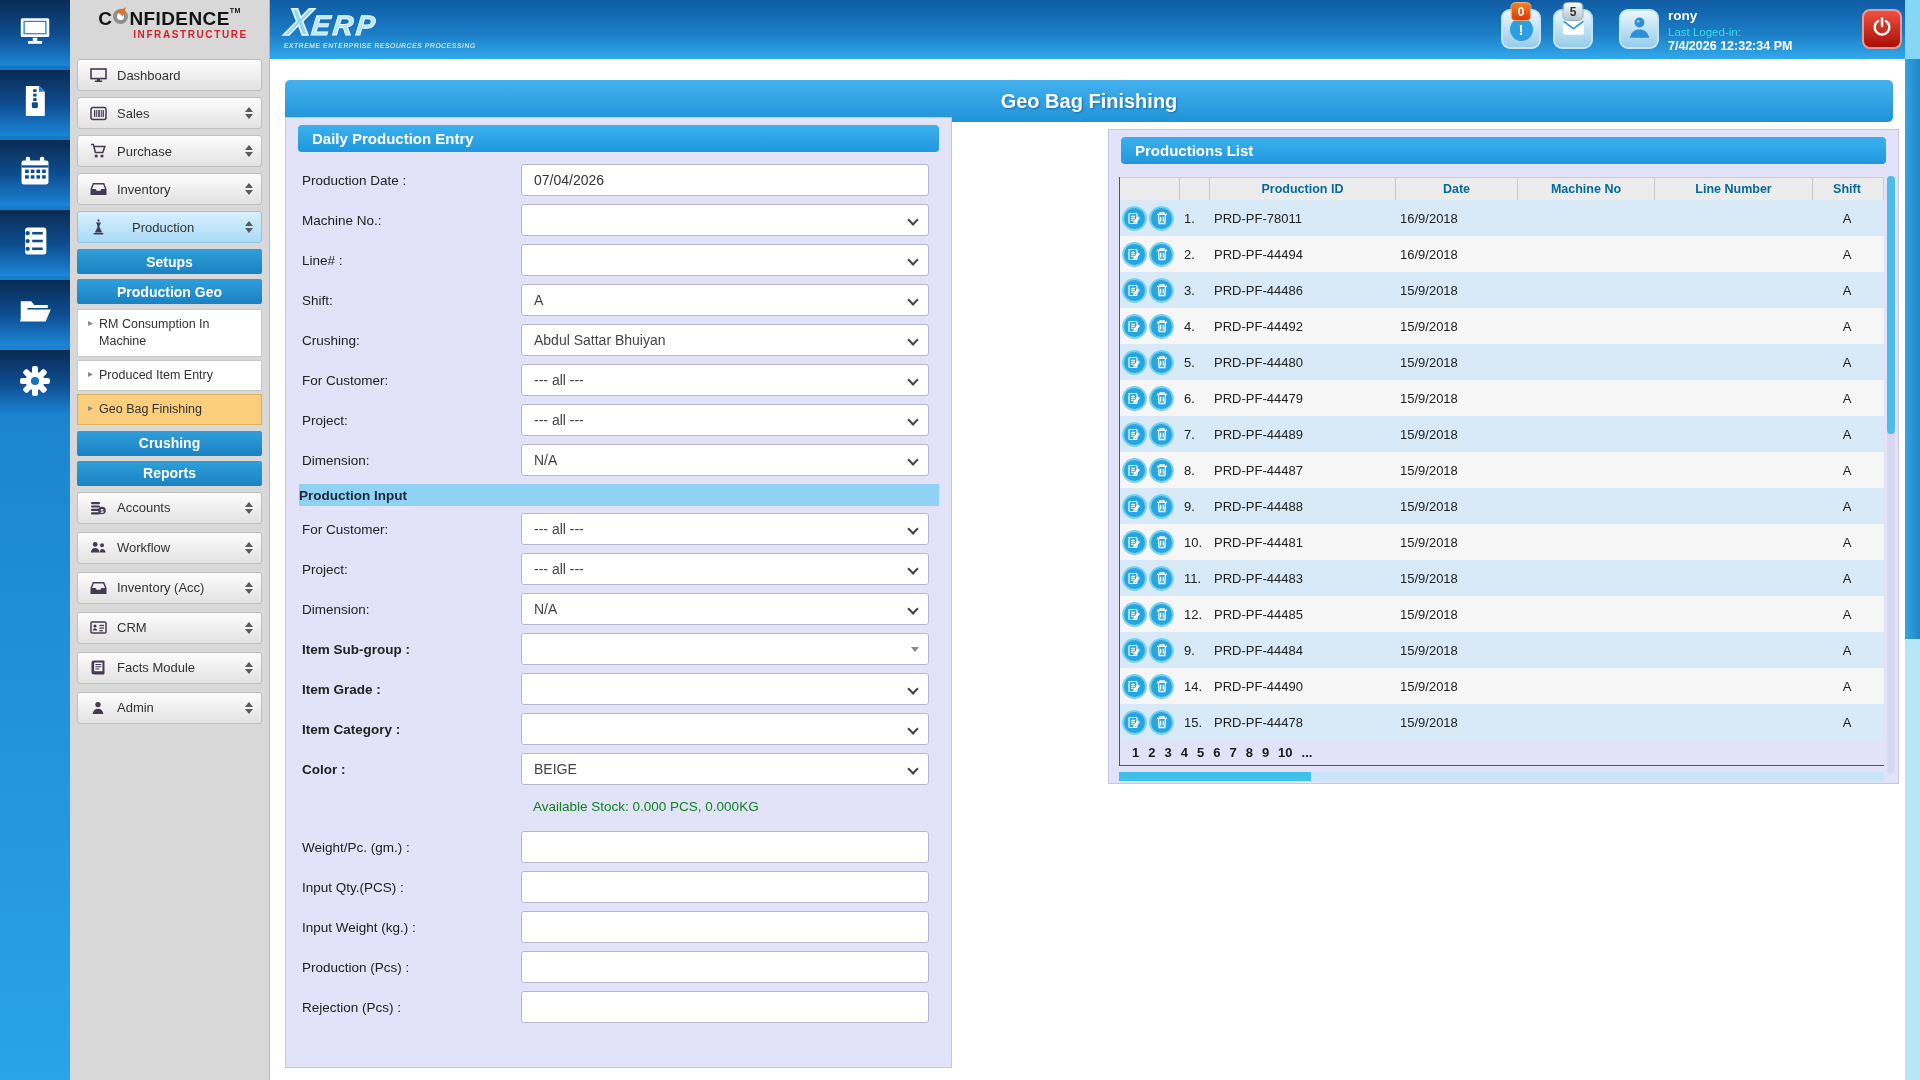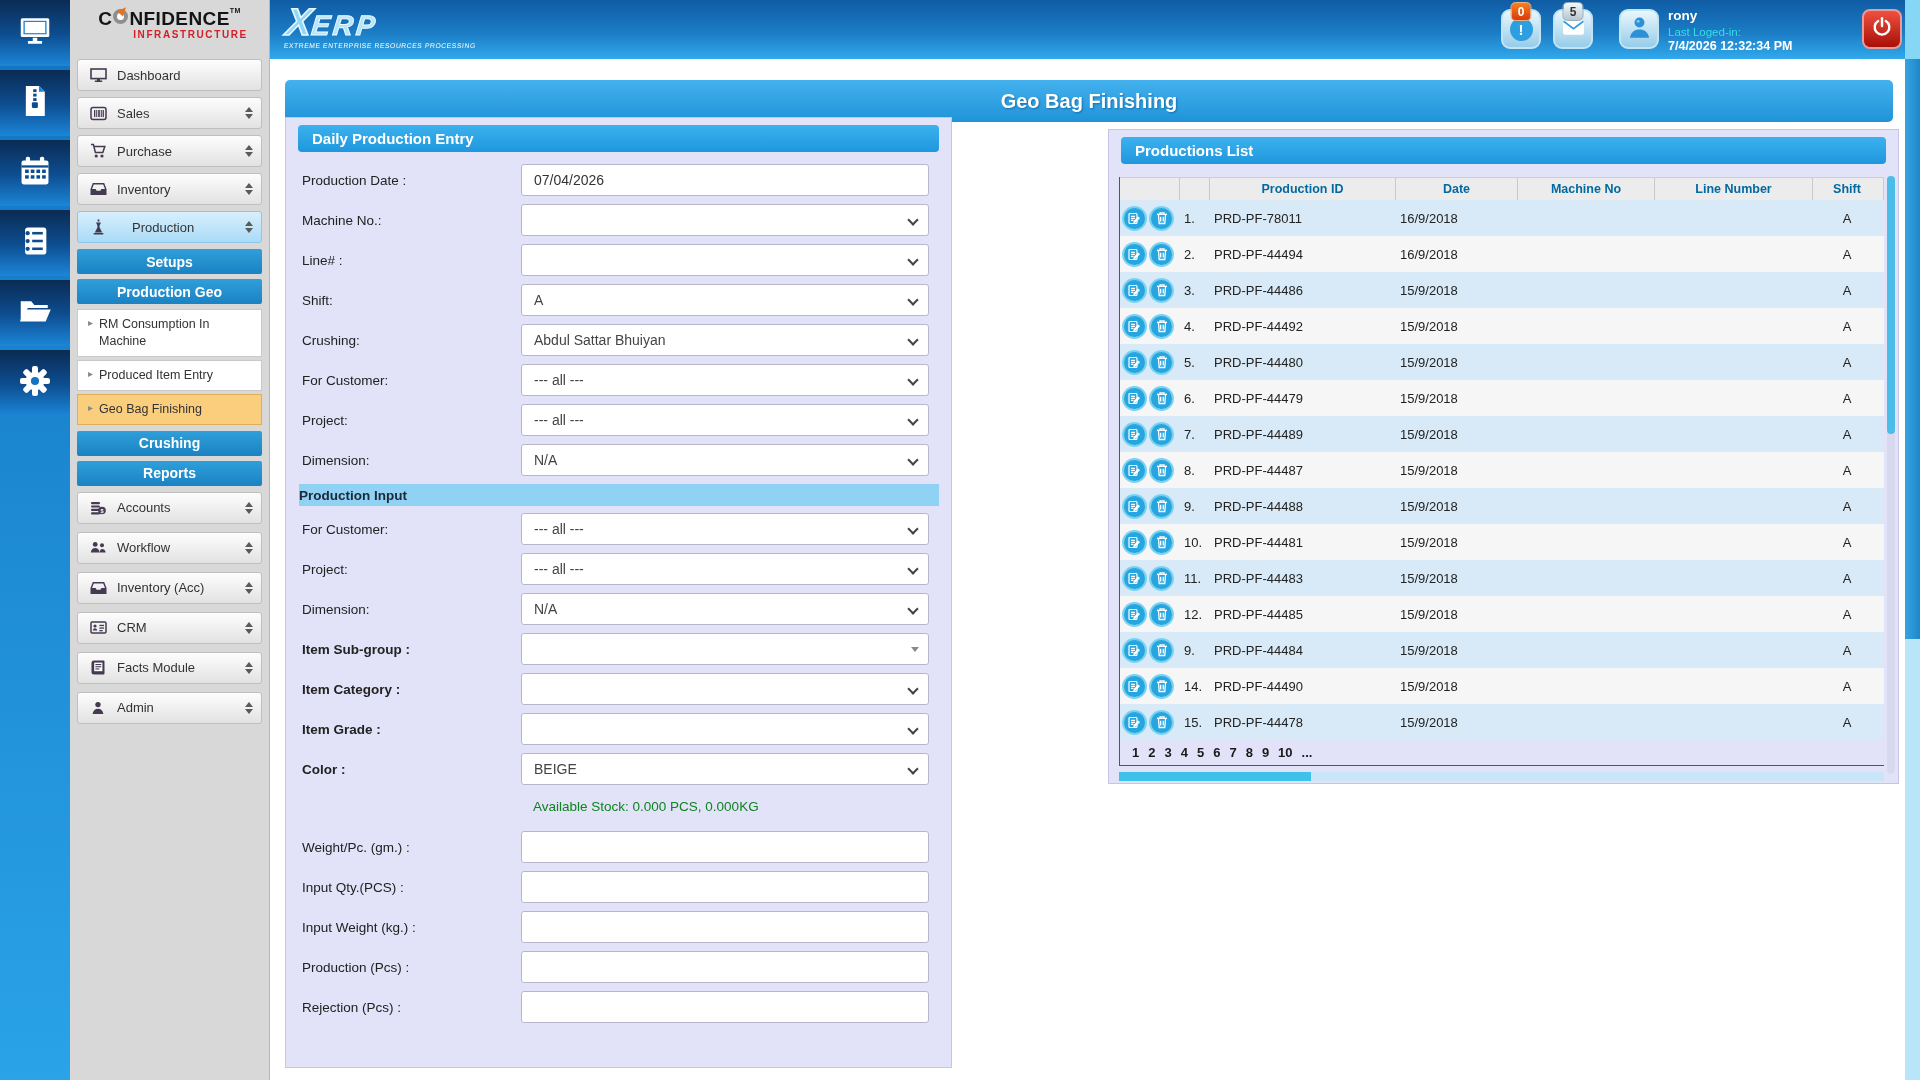--- a/index.html
+++ b/index.html
@@ -589,30 +589,30 @@
       <div class="frow">
         <label class="b">Item Sub-group :</label>
         <div class="ctrl">
             <div class="sel">
               <span></span>
               <span class="tri-dn"></span>
             </div>
           </div>
       </div>
       <div class="frow">
+        <label class="b">Item Grade :</label>
+        <div class="ctrl">
+            <div class="sel">
+              <span></span>
+              <span class="chev"></span>
+            </div>
+          </div>
+      </div>
+      <div class="frow">
         <label class="b">Item Category :</label>
-        <div class="ctrl">
-            <div class="sel">
-              <span></span>
-              <span class="chev"></span>
-            </div>
-          </div>
-      </div>
-      <div class="frow">
-        <label class="b">Item Grade :</label>
         <div class="ctrl">
             <div class="sel">
               <span></span>
               <span class="chev"></span>
             </div>
           </div>
       </div>
       <div class="frow">
         <label class="b">Color :</label>
         <div class="ctrl">

